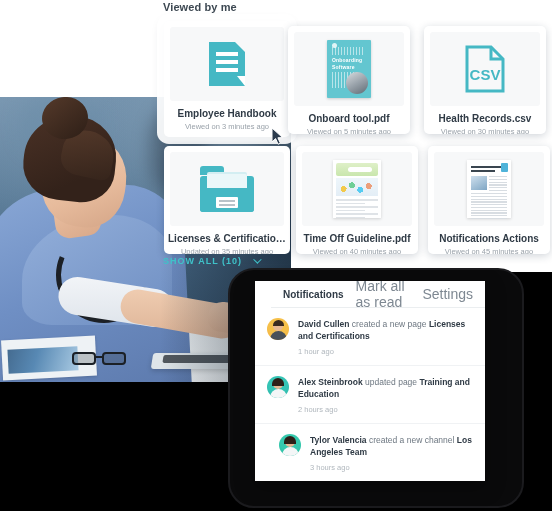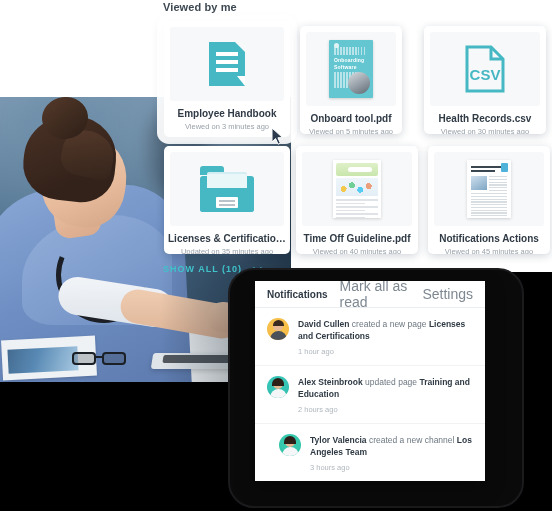--- a/index.html
+++ b/index.html
@@ -333,21 +333,21 @@
     position: absolute; left: 16px; bottom: 4px; width: 22px; height: 11px;
     background: #ffffff; border-radius: 1px;
   }
   .folder .label:after {
     content:''; position:absolute; left:3px; top:3px; width: 16px; height: 1.5px;
     background: #b9c3c9; box-shadow: 0 4px 0 #b9c3c9;
   }
 
   
   .show-all {
-    position: absolute; left: 163px; top: 264px;
+    position: absolute; left: 163px; top: 256px;
     font-size: 9px; font-weight: bold; letter-spacing: 1px;
     color: #3fc2c9; display: flex; align-items: center; gap: 11px;
     cursor: pointer;
     text-align: right;
   }
   .chev { display:inline-block; width: 6px; height: 6px;
     border-right: 1.6px solid #3fc2c9; border-bottom: 1.6px solid #3fc2c9;
     transform: rotate(45deg) translateY(-2px);
   }
 
@@ -367,20 +367,21 @@
     left: 255px; top: 281px;
     width: 230px; height: 200px;
     background: #ffffff;
     box-shadow: 0 6px 18px rgba(0,0,0,.35);
     overflow: hidden;
   }
   .notif-head {
     display: flex; align-items: center;
     height: 27px; padding: 0 12px;
     border-bottom: 1px solid #ebeef0;
+    margin-left: 16px;
   }
   .notif-head h3 {
     font-size: 10px; color: #2f3a45; font-weight: bold; flex: 1;
   }
   .notif-head .act {
     font-size: 14px; color: #7e8892; margin-left: 12px; cursor: pointer;
   }
   .notif-item {
     display: flex; gap: 9px;
     padding: 10px 12px 9px 12px;
@@ -479,21 +480,21 @@
         <path d="M30 36 h8 v10 z" fill="#ffffff"></path>
         <rect x="9" y="12" width="22" height="4" fill="#ffffff"></rect>
         <rect x="9" y="20" width="22" height="4" fill="#ffffff"></rect>
         <rect x="9" y="28" width="22" height="4" fill="#ffffff"></rect>
       </svg>
     </div>
     <div class="card-title">Employee Handbook</div>
     <div class="card-sub">Viewed on 3 minutes ago</div>
   </div>
 
-  <div class="card" style="left:300px; top:26px; width:102px; height:108px;">
+  <div class="card" style="left:288px; top:26px; width:122px; height:108px;">
     <div class="card-thumb">
       <div class="thumb-onboard">
         <span class="logo"></span>
         <span class="hatch h1"></span>
         <div class="ttl">Onboarding Software</div>
         <span class="hatch h2"></span>
         <span class="hatch h3"></span>
         <span class="photo"></span>
       </div>
     </div>

